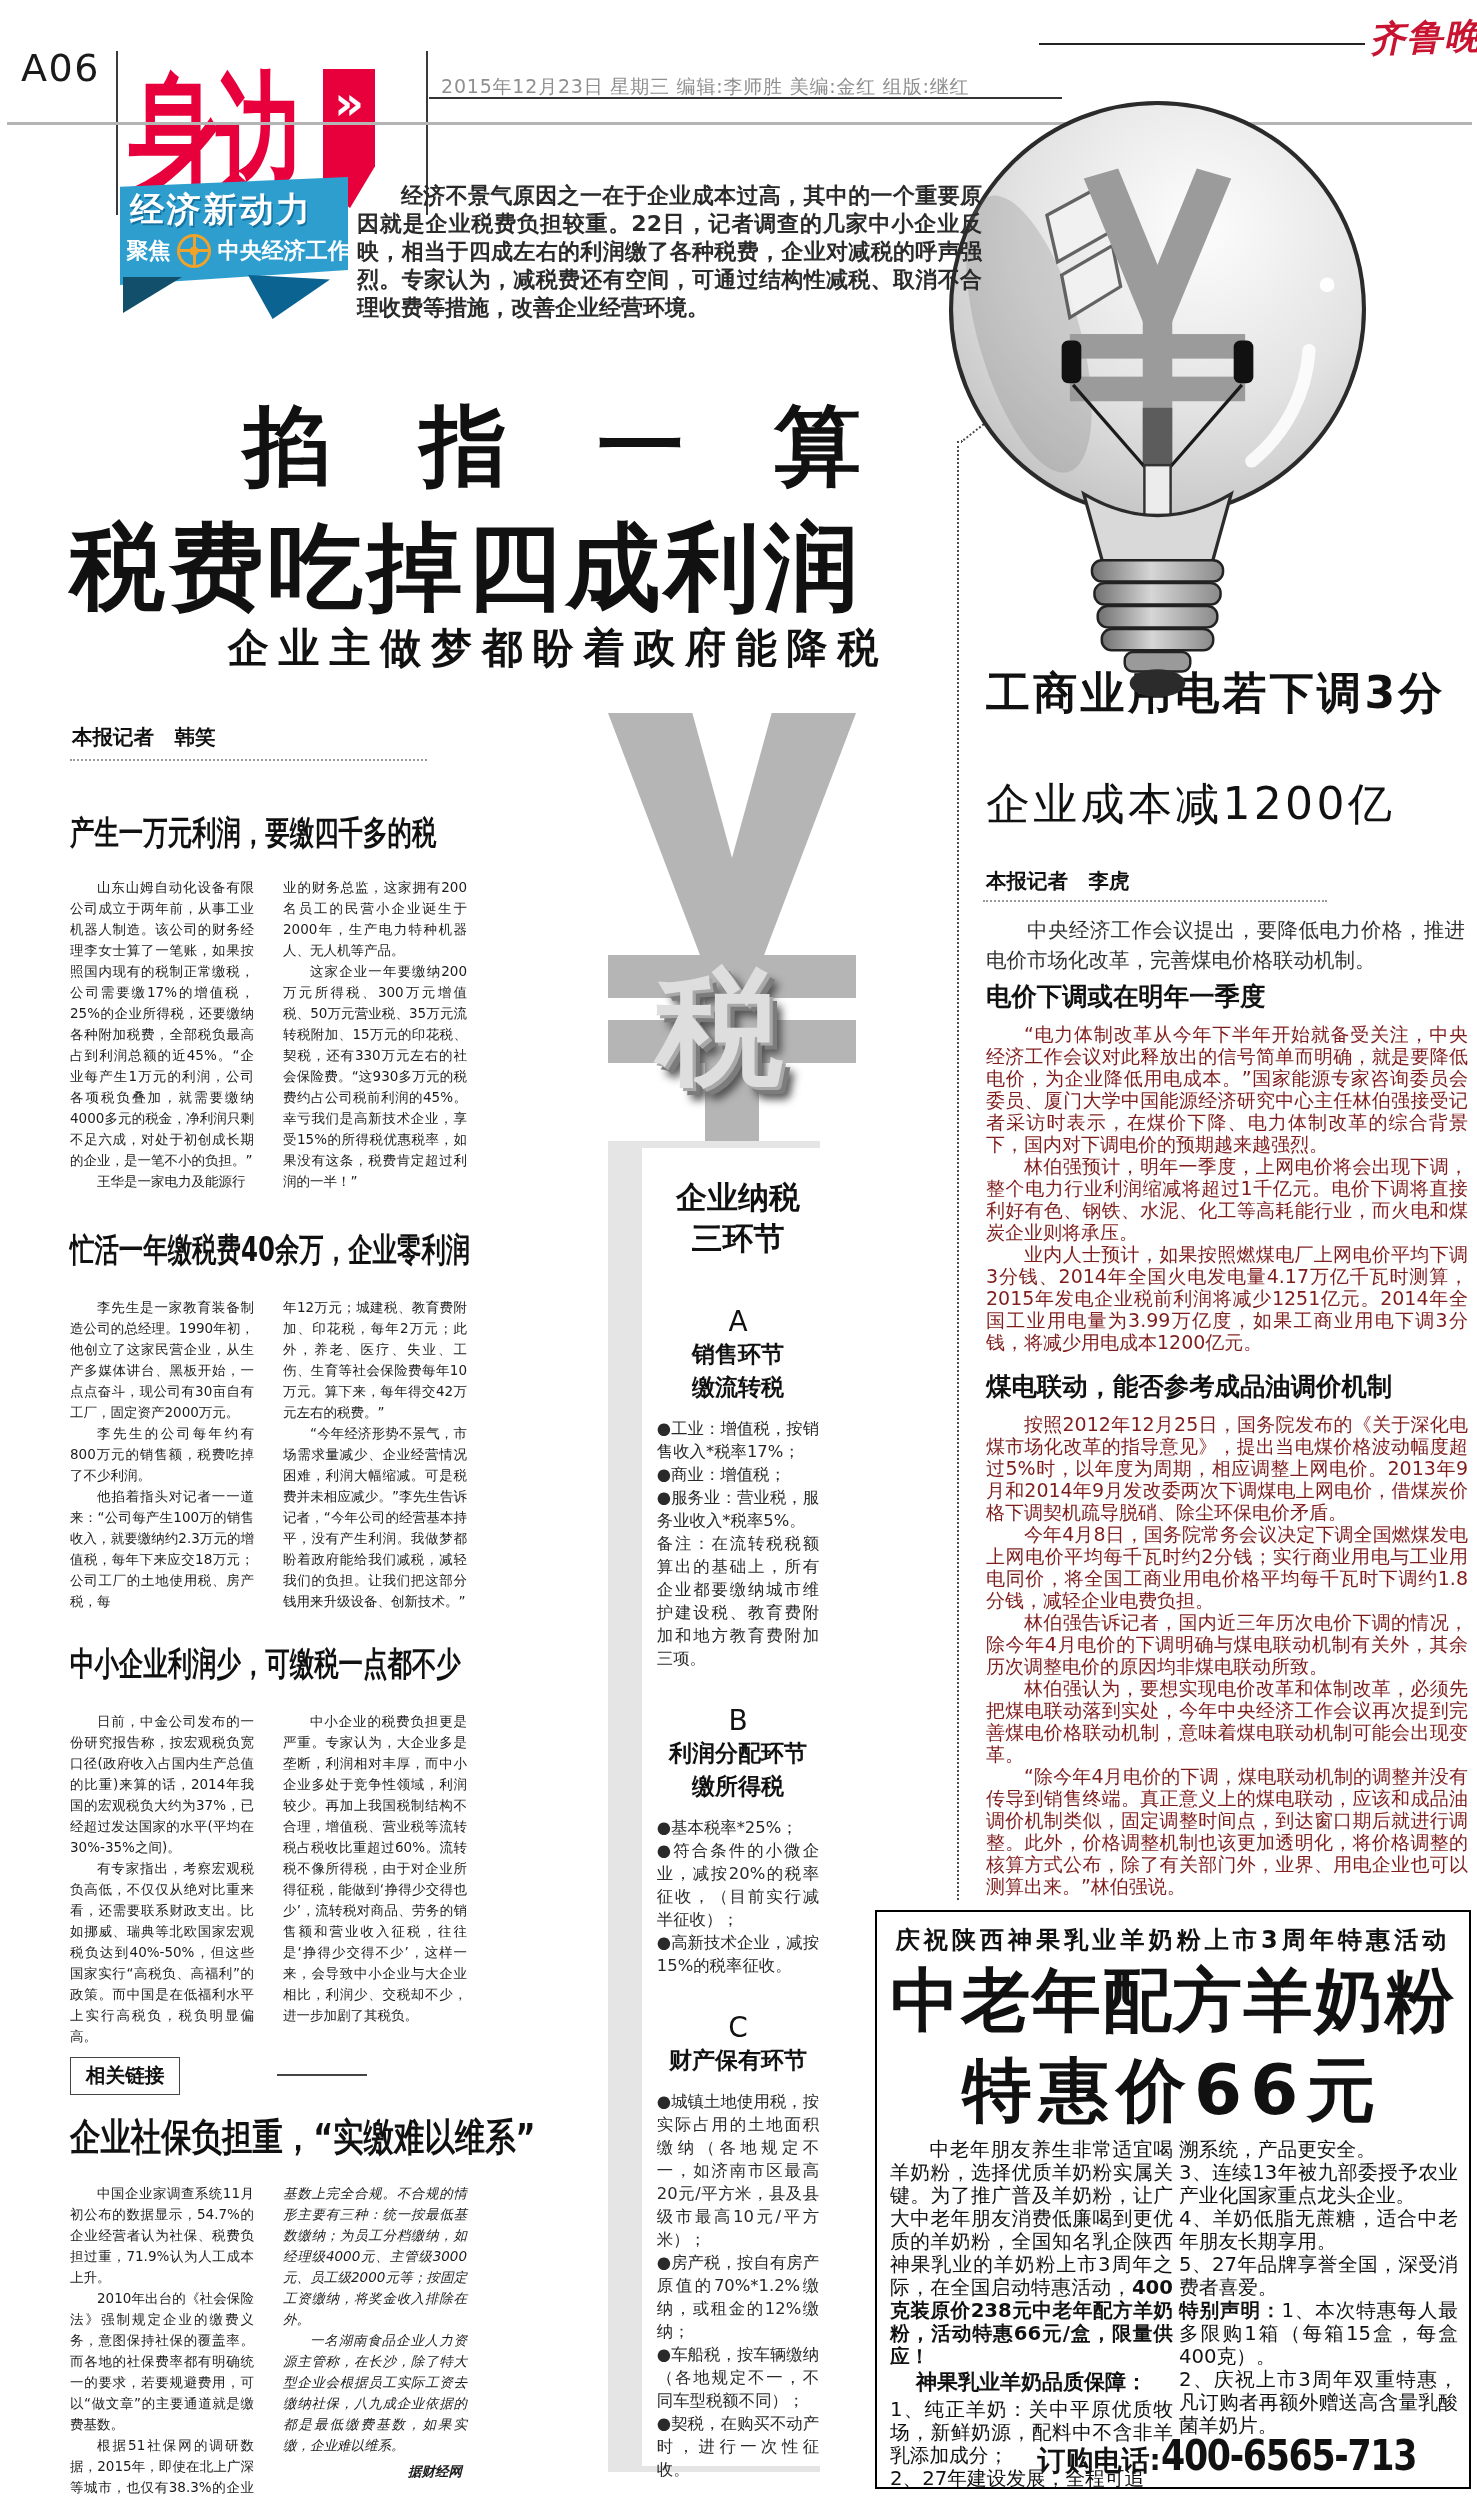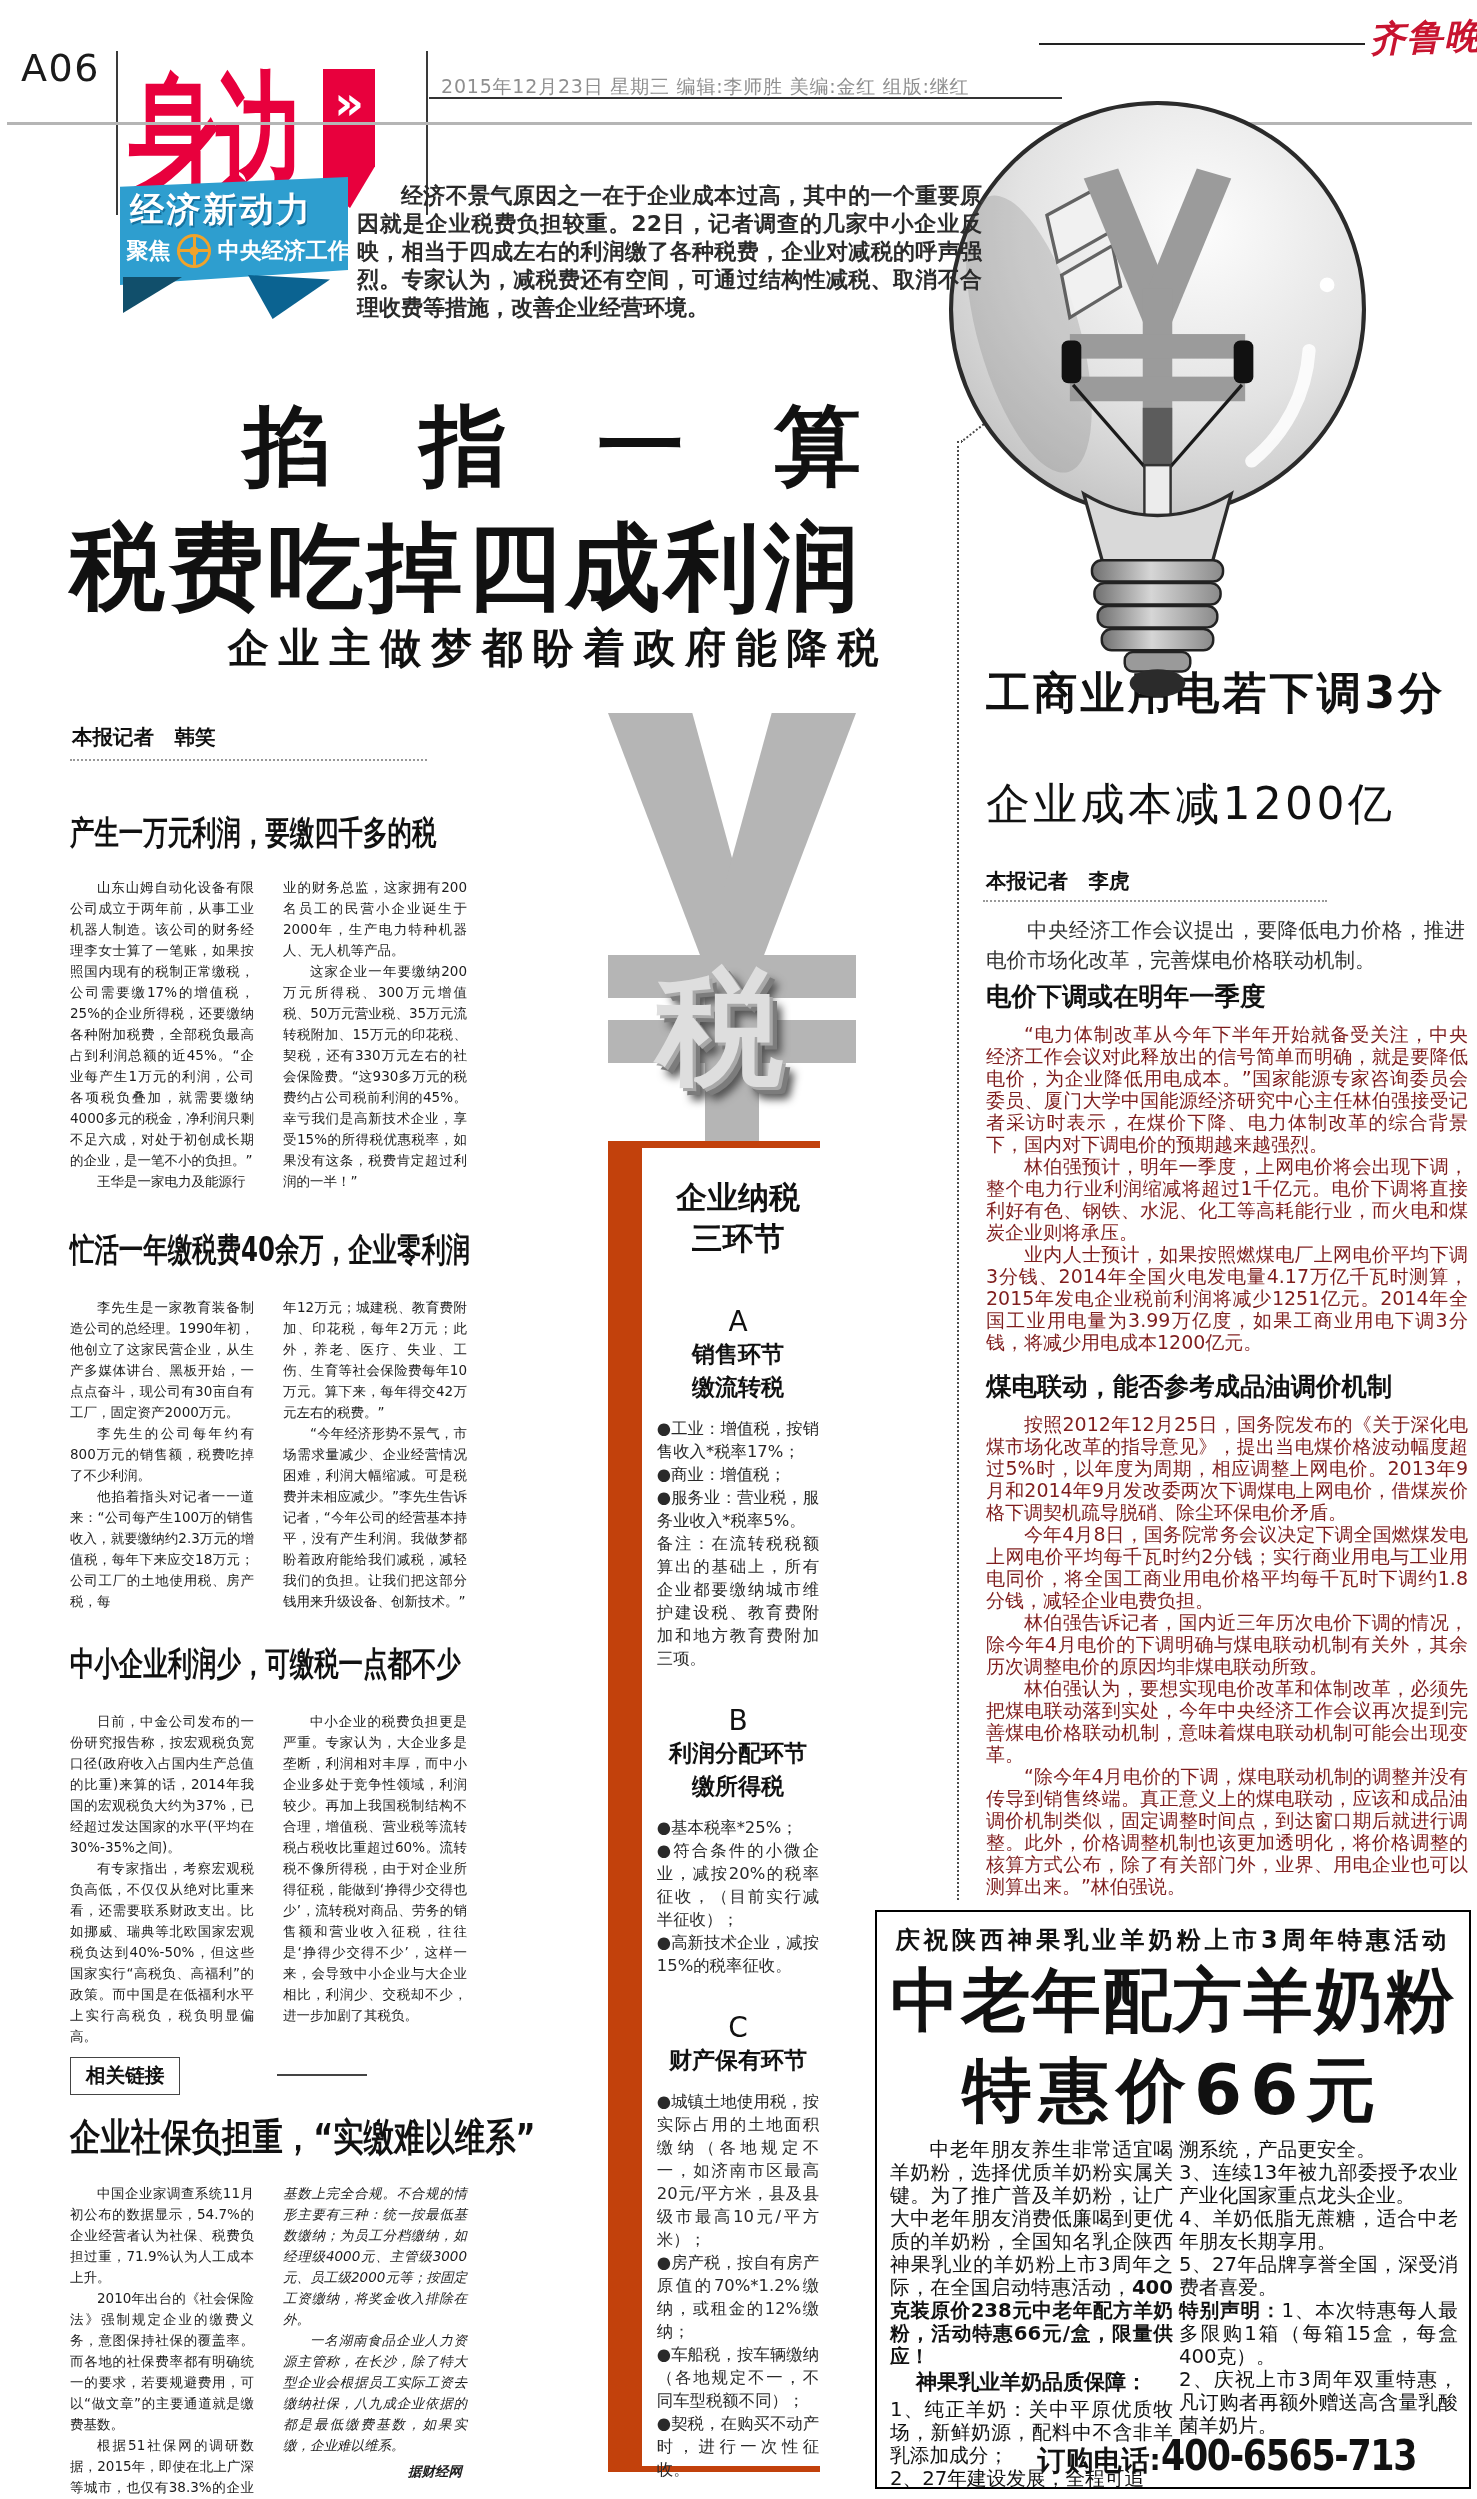--- a/index.html
+++ b/index.html
@@ -81,21 +81,21 @@
   
   #yen{left:608px;top:713px;width:248px;height:428px;}
   .yenpart{position:absolute;background:#b5b5b5;}
   #yen-al{left:0;top:0;width:100%;height:100%;clip-path:polygon(0 0,34% 0,60% 55%,40% 61%);}
   #yen-ar{left:0;top:0;width:100%;height:100%;clip-path:polygon(100% 0,66% 0,40% 55%,60% 61%);}
   #yen-stem{left:97px;top:220px;width:54px;height:208px;}
   #yen-b1{left:0;top:242px;width:100%;height:43px;}
   #yen-b2{left:0;top:307px;width:100%;height:43px;}
   #tax-char{left:656px;top:965px;font-size:127px;font-weight:900;color:#dedede;line-height:1;
             text-shadow:3.3px 3.3px 0 #a8a8a8,7.4px 7.4px 0 #7c7c7c,11.5px 11.5px 8.2px #4e4e4e;z-index:3;}
-  #gray-col{left:608px;top:1141px;width:212px;height:1331px;background:#c2410c;}
+  #gray-col{left:608px;top:1141px;width:212px;height:1331px;background:#e5e5e5;}
   #info-box{position:absolute;left:34px;top:6.6px;width:192px;height:1318px;background:#fff;
             padding:21px 14.8px 11.5px 14.8px;}
   #info-title{font-size:31px;font-weight:bold;text-align:center;line-height:41px;margin-top:8.2px;}
   .step-letter{font-size:28px;text-align:center;margin-top:34px;line-height:33px;}
   .step-letter.first{margin-top:46px;}
   .step-name{font-size:23px;font-weight:bold;text-align:center;line-height:33px;}
   .step-items{margin-top:13px;font-size:16.4px;line-height:23px;text-align:justify;color:#2a2a2a;}
   .step-items p{margin:0;}
 
   

